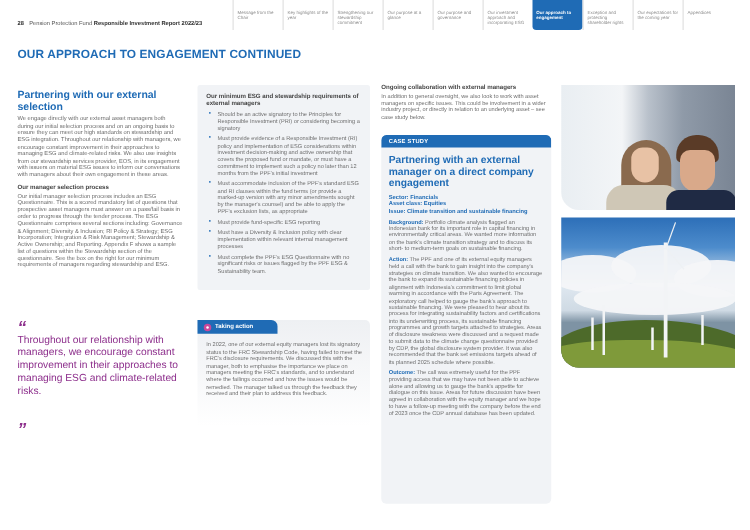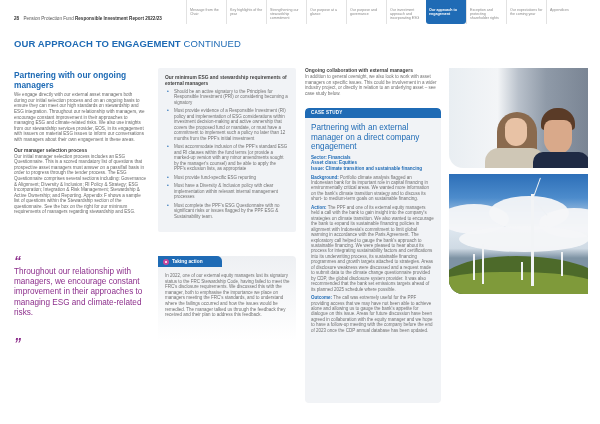--- a/index.html
+++ b/index.html
@@ -8,21 +8,21 @@
 
   .header { position: absolute; left: 0; top: 0; width: 600px; height: 24px; }
   .page-ref { position: absolute; left: 14px; top: 16px; font-size: 4.6px; color: #555; white-space: nowrap; }
   .page-ref .num { color: #333; font-weight: bold; margin-right: 3px; }
   .page-ref .report { color: #333; font-weight: bold; }
   .nav { position: absolute; left: 186px; top: 0; height: 24px; display: flex; }
   .nav-tab { width: 40px; height: 24px; border-left: 1px solid #e2e2e2; padding: 8px 3px 0 3px; font-size: 3.6px; line-height: 4.2px; color: #8a8a8a; }
   .nav-tab.active { background: #1f6bb5; color: #fff; font-weight: bold; border-left: none; border-radius: 0 0 3px 3px; }
 
   .page-title { position: absolute; left: 14px; top: 38px; font-size: 9.5px; color: #1f6bb5; font-weight: bold; letter-spacing: 0.1px; }
-  .page-title .cont { font-weight: normal; }
+  .page-title .cont { font-weight: bold; }
 
   .col1 { position: absolute; left: 14px; top: 71px; width: 132px; }
   h2.sec { font-size: 8.4px; line-height: 9.6px; color: #1f6bb5; font-weight: bold; margin-bottom: 2px; }
   p.body { font-size: 4.6px; line-height: 5.6px; color: #6b6b6b; margin-bottom: 5px; }
   h3.sub { font-size: 4.9px; color: #444; font-weight: bold; margin-bottom: 1px; }
 
   .quote { position: absolute; left: 14px; top: 256px; width: 138px; }
   .quote-mark { color: #8d2f8c; font-weight: bold; font-style: italic; font-size: 14px; line-height: 10px; height: 10px; letter-spacing: -1px; }
   .quote-text { font-size: 8.2px; line-height: 10.2px; color: #8d2f8c; margin: 1px 0 20px 0; }
 
@@ -39,21 +39,21 @@
   .action-label { font-size: 4.8px; color: #fff; font-weight: bold; }
   .action-body { position: absolute; left: 7px; top: 17px; width: 126px; font-size: 4.5px; line-height: 5.6px; color: #707070; }
 
   .col3 { position: absolute; left: 305px; top: 68px; width: 140px; }
   .col3 h3 { font-size: 4.9px; color: #444; font-weight: bold; margin-bottom: 1px; }
   .col3 p.intro { font-size: 4.5px; line-height: 5.5px; color: #707070; }
 
   .case { position: absolute; left: 305px; top: 108px; width: 136px; height: 295px; background: #f1f3f6; border-radius: 4px 4px 4px 4px; overflow: hidden; }
   .case-tab { height: 10px; background: #1f6bb5; border-radius: 4px 4px 0 0; padding: 2px 6px; font-size: 4.6px; color: #fff; font-weight: bold; letter-spacing: 0.2px; }
   .case-inner { padding: 5px 6px; }
-  .case-title { font-size: 8.2px; line-height: 9.6px; color: #1f6bb5; font-weight: normal; margin-bottom: 3px; }
+  .case-title { font-size: 8.2px; line-height: 9.6px; color: #1f6bb5; font-weight: bold; margin-bottom: 3px; }
   .case-meta { font-size: 4.6px; line-height: 5.6px; color: #1f6bb5; font-weight: bold; }
   .case-p { font-size: 4.5px; line-height: 5.45px; color: #707070; margin-top: 3px; }
   .case-p b { color: #1f6bb5; }
 
   .photo1 { position: absolute; left: 449px; top: 68px; width: 139px; height: 100px; border-radius: 0 0 0 14px; overflow: hidden; background: linear-gradient(90deg, #e9eef2 0%, #f3f5f7 35%, #b9c1cb 50%, #8f9aa8 70%, #7a8594 100%); }
   .p1-woman-hair { position: absolute; left: 48px; top: 44px; width: 40px; height: 60px; background: #8a6a4e; border-radius: 20px 20px 6px 6px; }
   .p1-woman-face { position: absolute; left: 56px; top: 50px; width: 22px; height: 28px; background: #e8c2a5; border-radius: 10px 10px 12px 12px; }
   .p1-woman-body { position: absolute; left: 36px; top: 80px; width: 60px; height: 30px; background: #cfc7b6; border-radius: 14px 14px 0 0; }
   .p1-man-hair { position: absolute; left: 92px; top: 40px; width: 34px; height: 22px; background: #5a3b27; border-radius: 16px 16px 4px 4px; }
   .p1-man-face { position: absolute; left: 95px; top: 52px; width: 28px; height: 34px; background: #d9a98a; border-radius: 8px 8px 14px 14px; }
@@ -88,21 +88,21 @@
     <div class="nav-tab">Appendices</div>
   </div>
 </div>
 
 <div class="page-title">
   <span>OUR APPROACH TO ENGAGEMENT</span>
   <span class="cont">CONTINUED</span>
 </div>
 
 <div class="col1">
-  <h2 class="sec">Partnering with our ongoing managers</h2>
+  <h2 class="sec">Partnering with our external selection</h2>
   <p class="body">We engage directly with our external asset managers both during our initial selection process and on an ongoing basis to ensure they can meet our high standards on stewardship and ESG integration. Throughout our relationship with managers, we encourage constant improvement in their approaches to managing ESG and climate-related risks. We also use insights from our stewardship services provider, EOS, in its engagement with issuers on material ESG issues to inform our conversations with managers about their own engagement in these areas.</p>
   <h3 class="sub">Our manager selection process</h3>
   <p class="body">Our initial manager selection process includes an ESG Questionnaire. This is a scored mandatory list of questions that prospective asset managers must answer on a pass/fail basis in order to progress through the tender process. The ESG Questionnaire comprises several sections including: Governance &amp; Alignment; Diversity &amp; Inclusion; RI Policy &amp; Strategy; ESG Incorporation; Integration &amp; Risk Management; Stewardship &amp; Active Ownership; and Reporting. Appendix F shows a sample list of questions within the Stewardship section of the questionnaire. See the box on the right for our minimum requirements of managers regarding stewardship and ESG.</p>
 </div>
 
 <div class="quote">
   <div class="quote-mark">“</div>
   <div class="quote-text">Throughout our relationship with managers, we encourage constant improvement in their approaches to managing ESG and climate-related risks.</div>
   <div class="quote-mark">”</div>
 </div>

